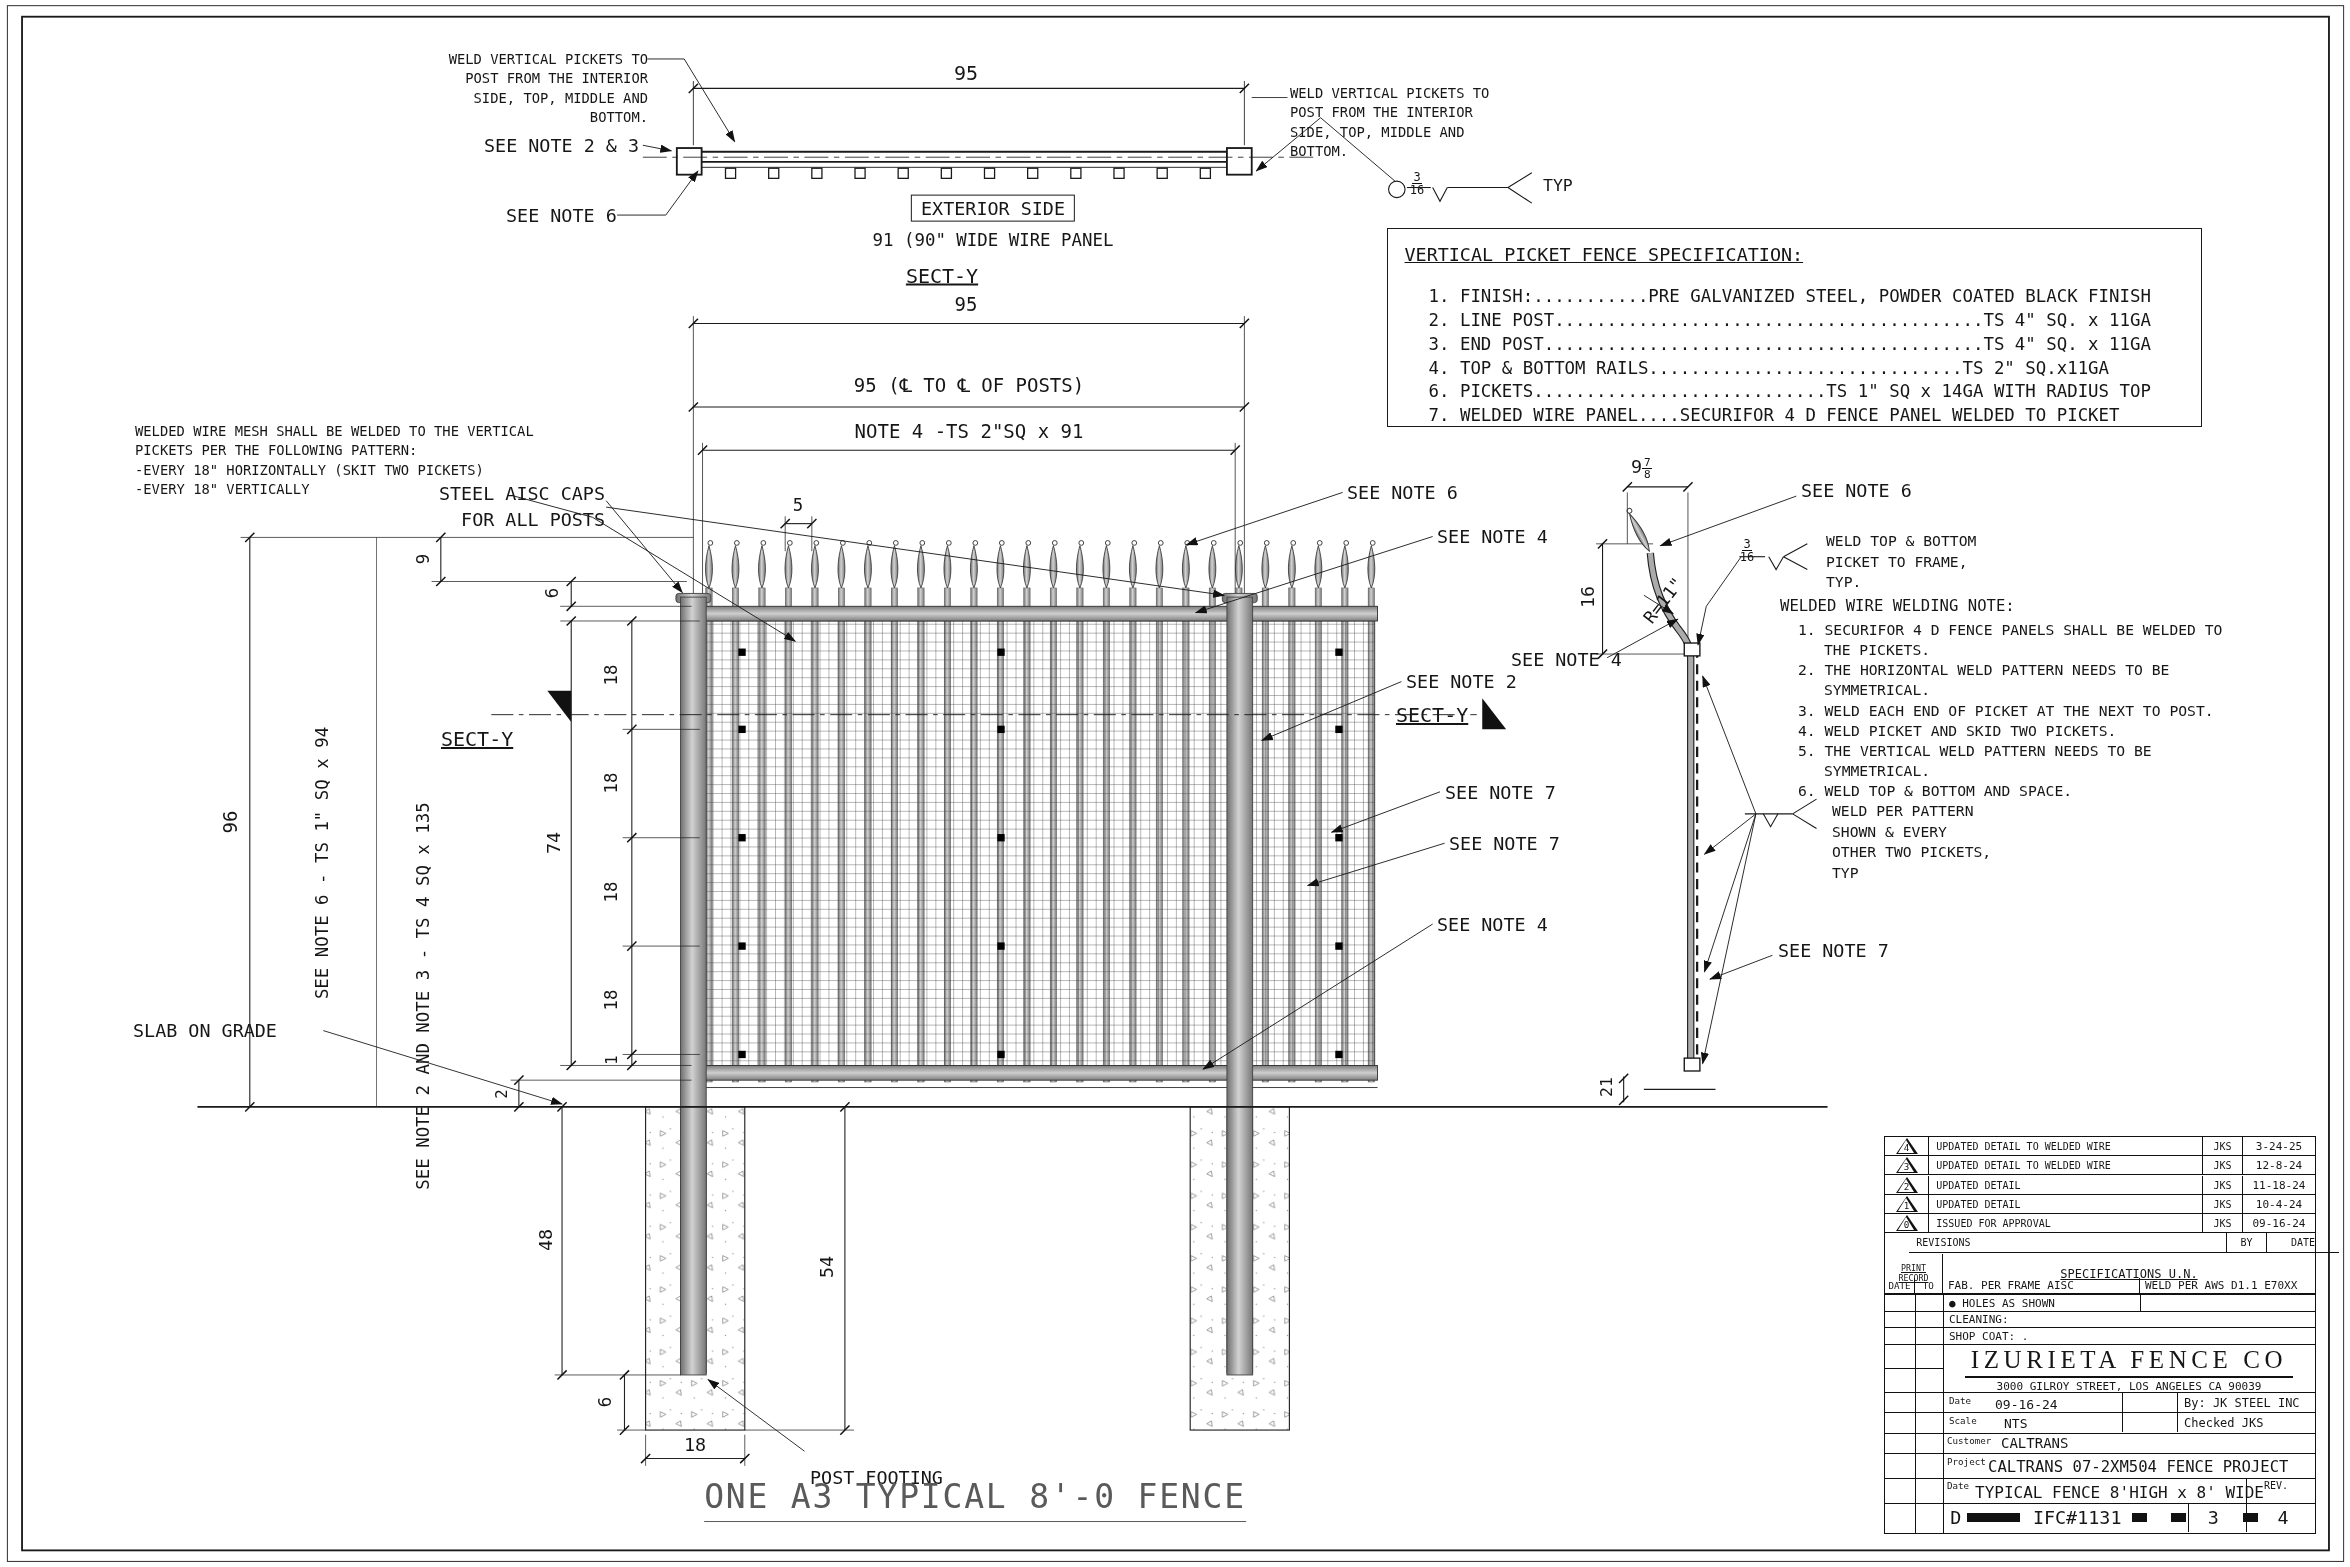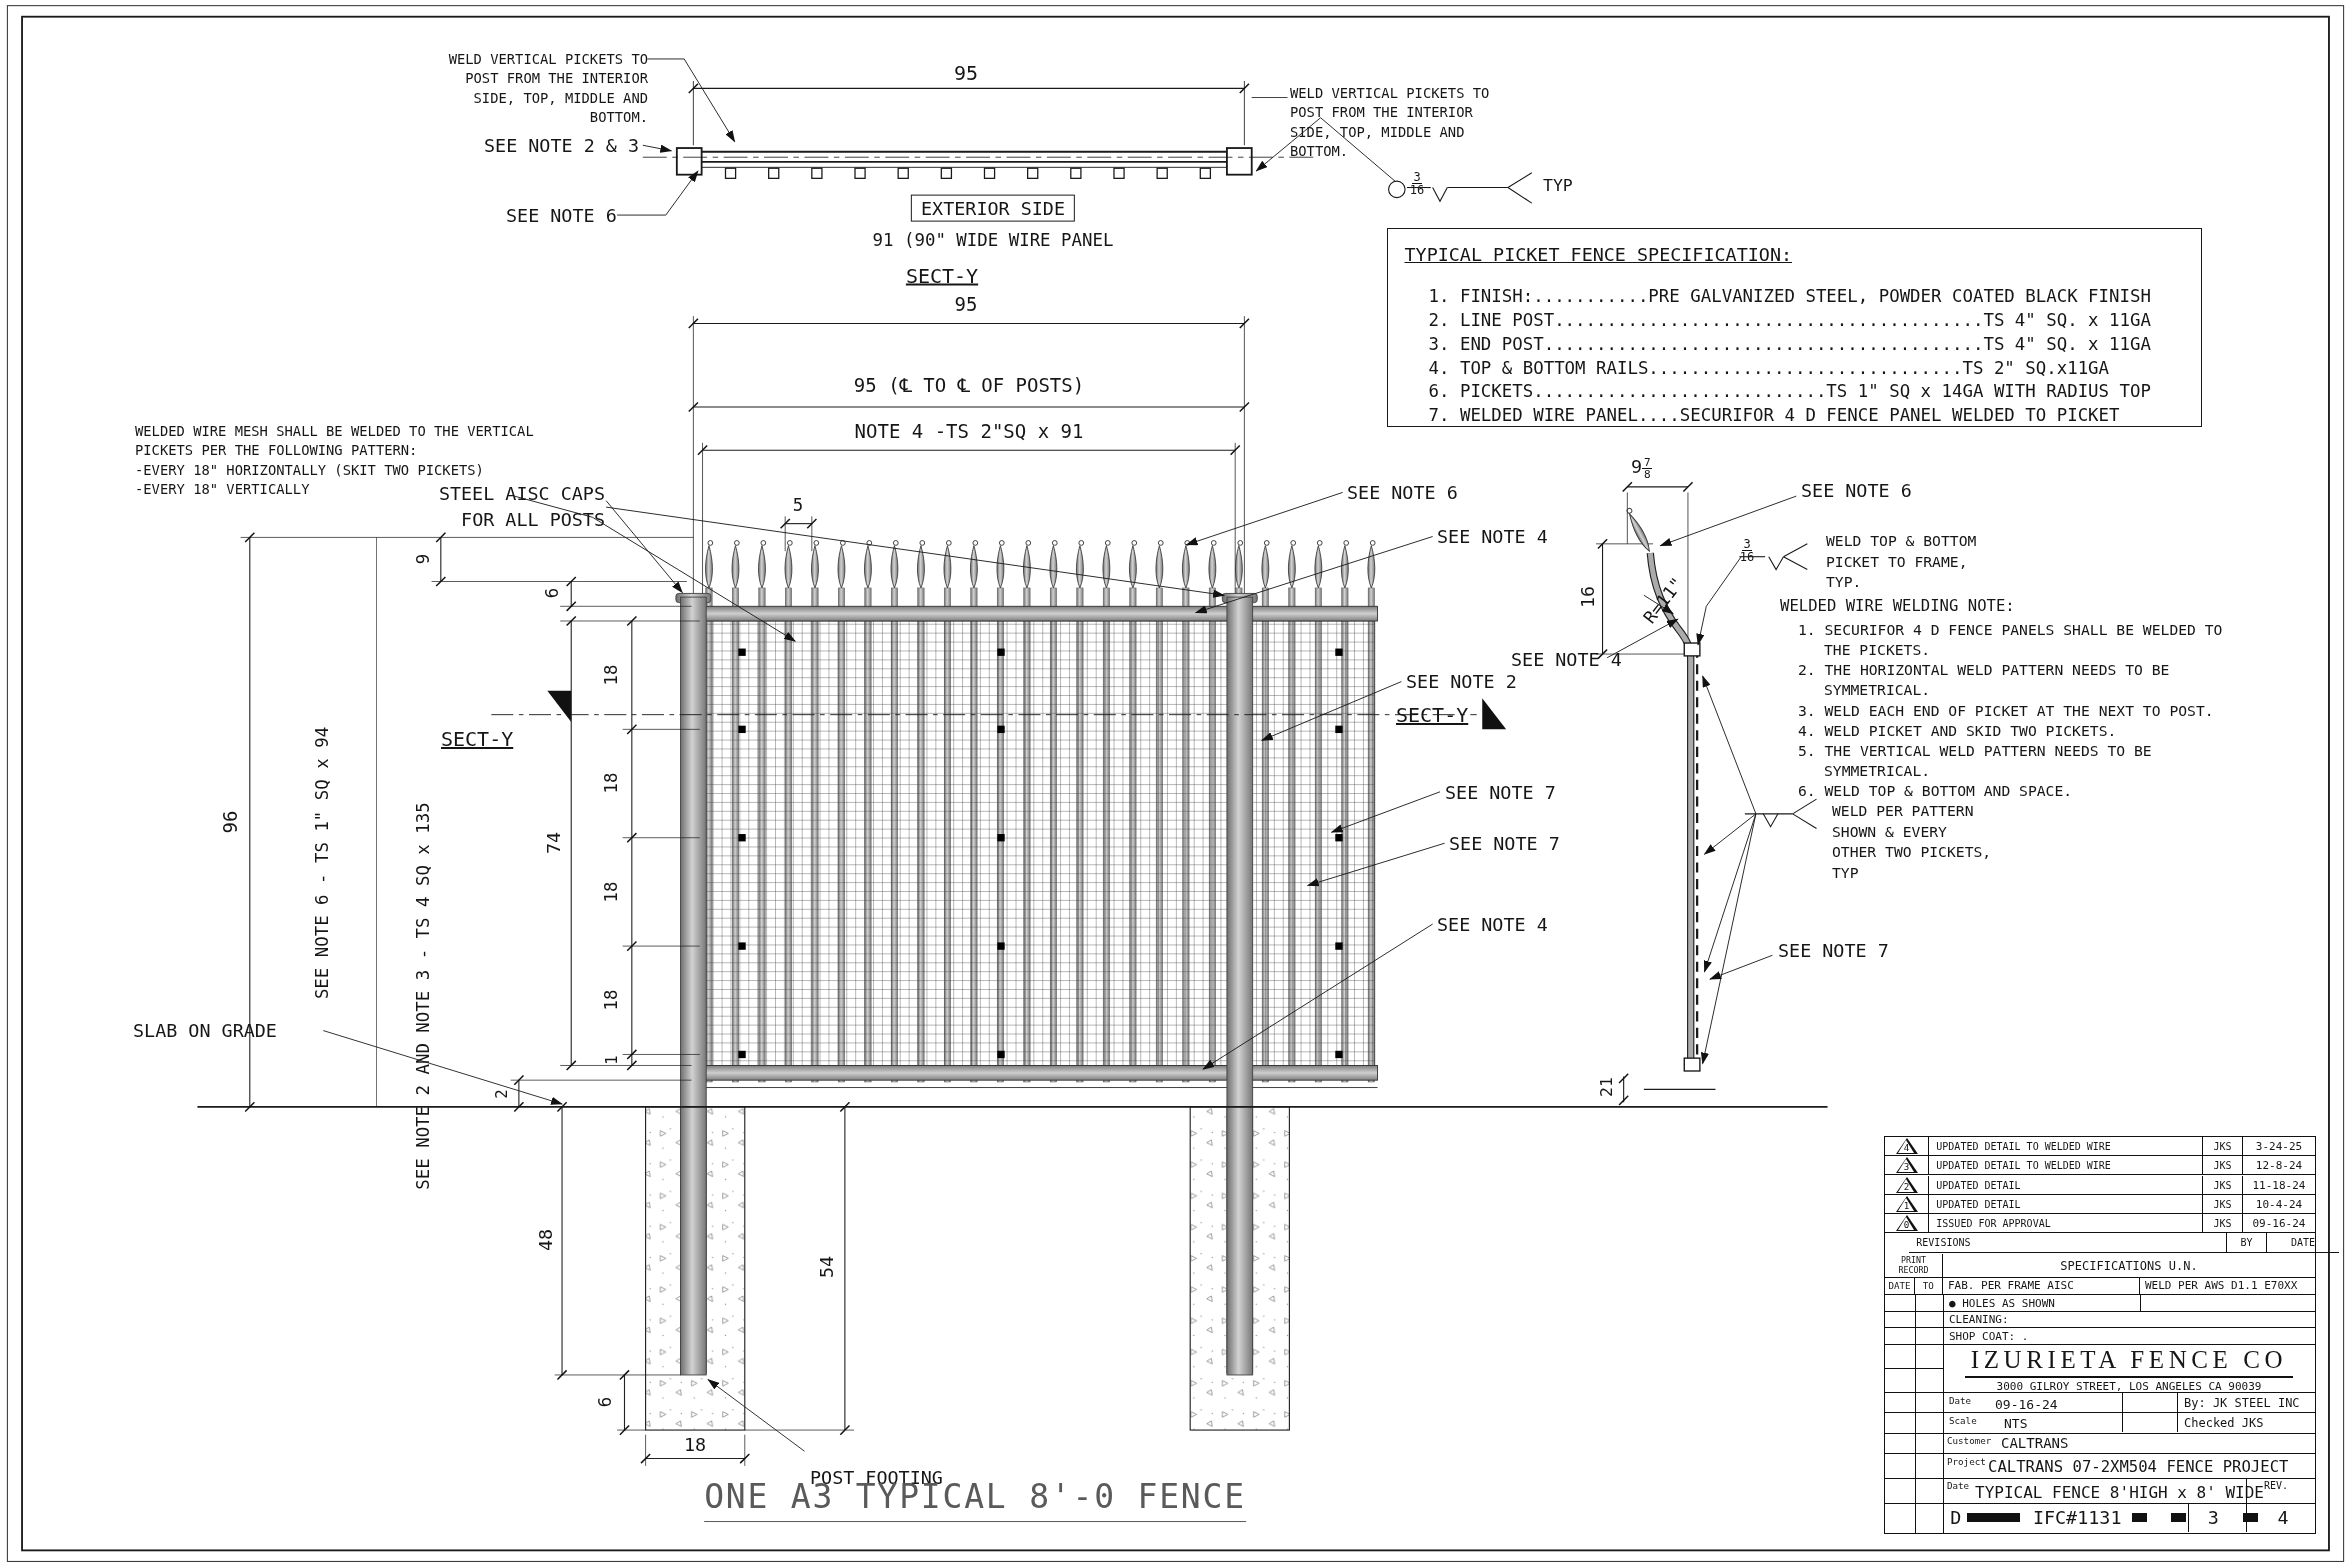--- a/index.html
+++ b/index.html
@@ -375,21 +375,21 @@
     <div>SIDE, TOP, MIDDLE AND</div>
       <div>BOTTOM.</div>
   </div>
   <span class="lbl frac" style="left:1408px;top:171px;font-size:12px;">
     <span class="n">3</span>
     <span class="d">16</span>
   </span>
   <span class="lbl" style="left:1543px;top:176px;font-size:16.5px;">TYP</span>
 
   <div class="specbox">
-    <span class="t">TYPICAL PICKET FENCE SPECIFICATION:</span>
+    <span class="t">VERTICAL PICKET FENCE SPECIFICATION:</span>
     <span class="it" style="top:57px;">1. FINISH:...........PRE GALVANIZED STEEL, POWDER COATED BLACK FINISH</span>
     <span class="it" style="top:81px;">2. LINE POST.........................................TS 4" SQ. x 11GA</span>
     <span class="it" style="top:105px;">3. END POST..........................................TS 4" SQ. x 11GA</span>
     <span class="it" style="top:129px;">4. TOP &amp; BOTTOM RAILS..............................TS 2" SQ.x11GA</span>
     <span class="it" style="top:152px;">6. PICKETS............................TS 1" SQ x 14GA WITH RADIUS TOP</span>
     <span class="it" style="top:176px;">7. WELDED WIRE PANEL....SECURIFOR 4 D FENCE PANEL WELDED TO PICKET</span>
   </div>
 
   <span class="lbl ctr" style="left:966px;top:305px;font-size:19px;">95</span>
   <span class="lbl ctr" style="left:969px;top:386px;font-size:19px;font-family:'DejaVu Sans Mono','DejaVu Sans',monospace;">95 (℄ TO ℄ OF POSTS)</span>
@@ -541,21 +541,21 @@
       <div class="c3">JKS</div>
       <div class="c4">09-16-24</div>
     </div>
 
     <div class="revrow" style="top:96px;height:20px;border-bottom:1.8px solid #111;margin-left:24px;">
       <div class="c2" style="border-right:0.9px solid #111;">REVISIONS</div>
       <div class="c3">BY</div>
       <div class="c4" style="font-size:10px;">DATE</div>
     </div>
 
-    <div style="position:absolute;top:117px;left:0;width:100%;height:24px;border-bottom:0.9px solid #111;display:flex;">
+    <div style="position:absolute;top:117px;left:0;width:100%;height:40px;border-bottom:0.9px solid #111;display:flex;text-decoration:underline;">
       <div style="width:58px;border-right:0.9px solid #111;font-size:8.3px;line-height:1.15;display:flex;align-items:center;justify-content:center;text-align:center;">PRINT RECORD</div>
       <div style="flex:1;display:flex;align-items:center;justify-content:center;font-size:12px;">SPECIFICATIONS  U.N.</div>
     </div>
 
     <div style="position:absolute;top:141px;left:0;width:100%;height:16.5px;border-bottom:0.9px solid #111;display:flex;">
       <div style="width:30px;border-right:0.9px solid #111;font-size:9.2px;display:flex;align-items:center;justify-content:center;">DATE</div>
       <div style="width:27.5px;border-right:0.9px solid #111;font-size:9.2px;display:flex;align-items:center;justify-content:center;">TO</div>
       <div style="width:197px;border-right:0.9px solid #111;font-size:11px;display:flex;align-items:center;padding-left:5.5px;">FAB. PER FRAME AISC</div>
       <div style="flex:1;font-size:11px;display:flex;align-items:center;padding-left:5.5px;">WELD PER AWS D1.1 E70XX</div>
     </div>

